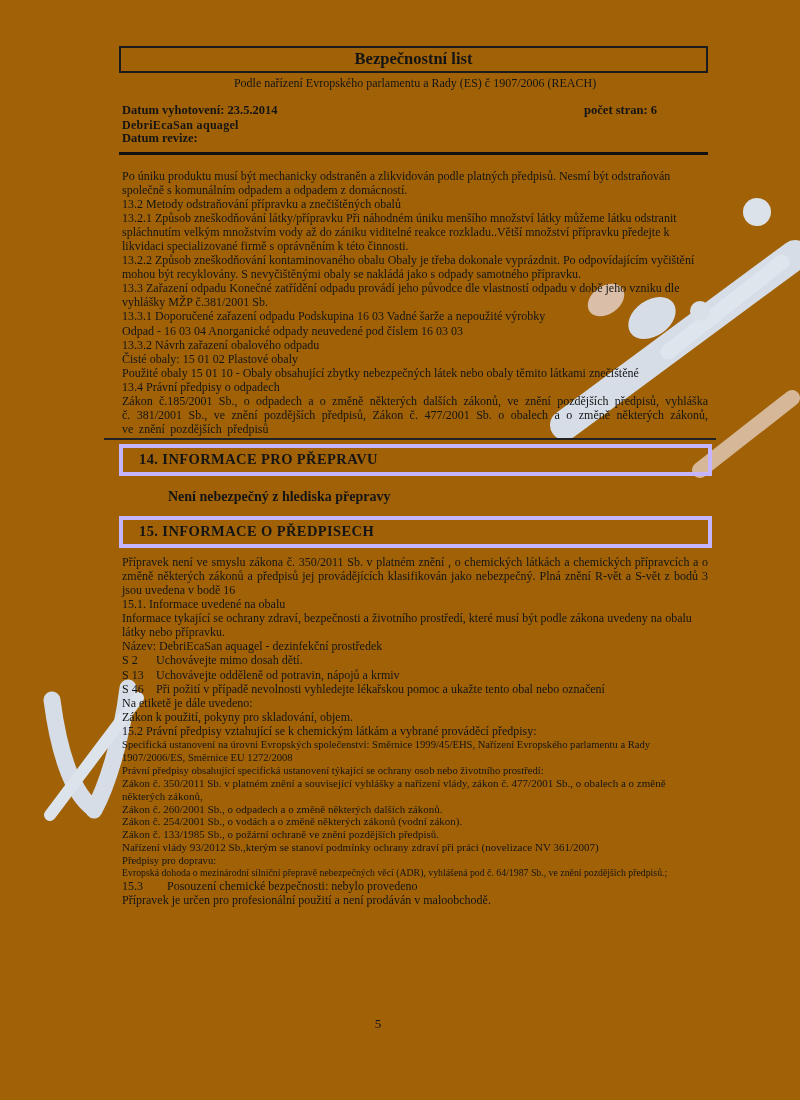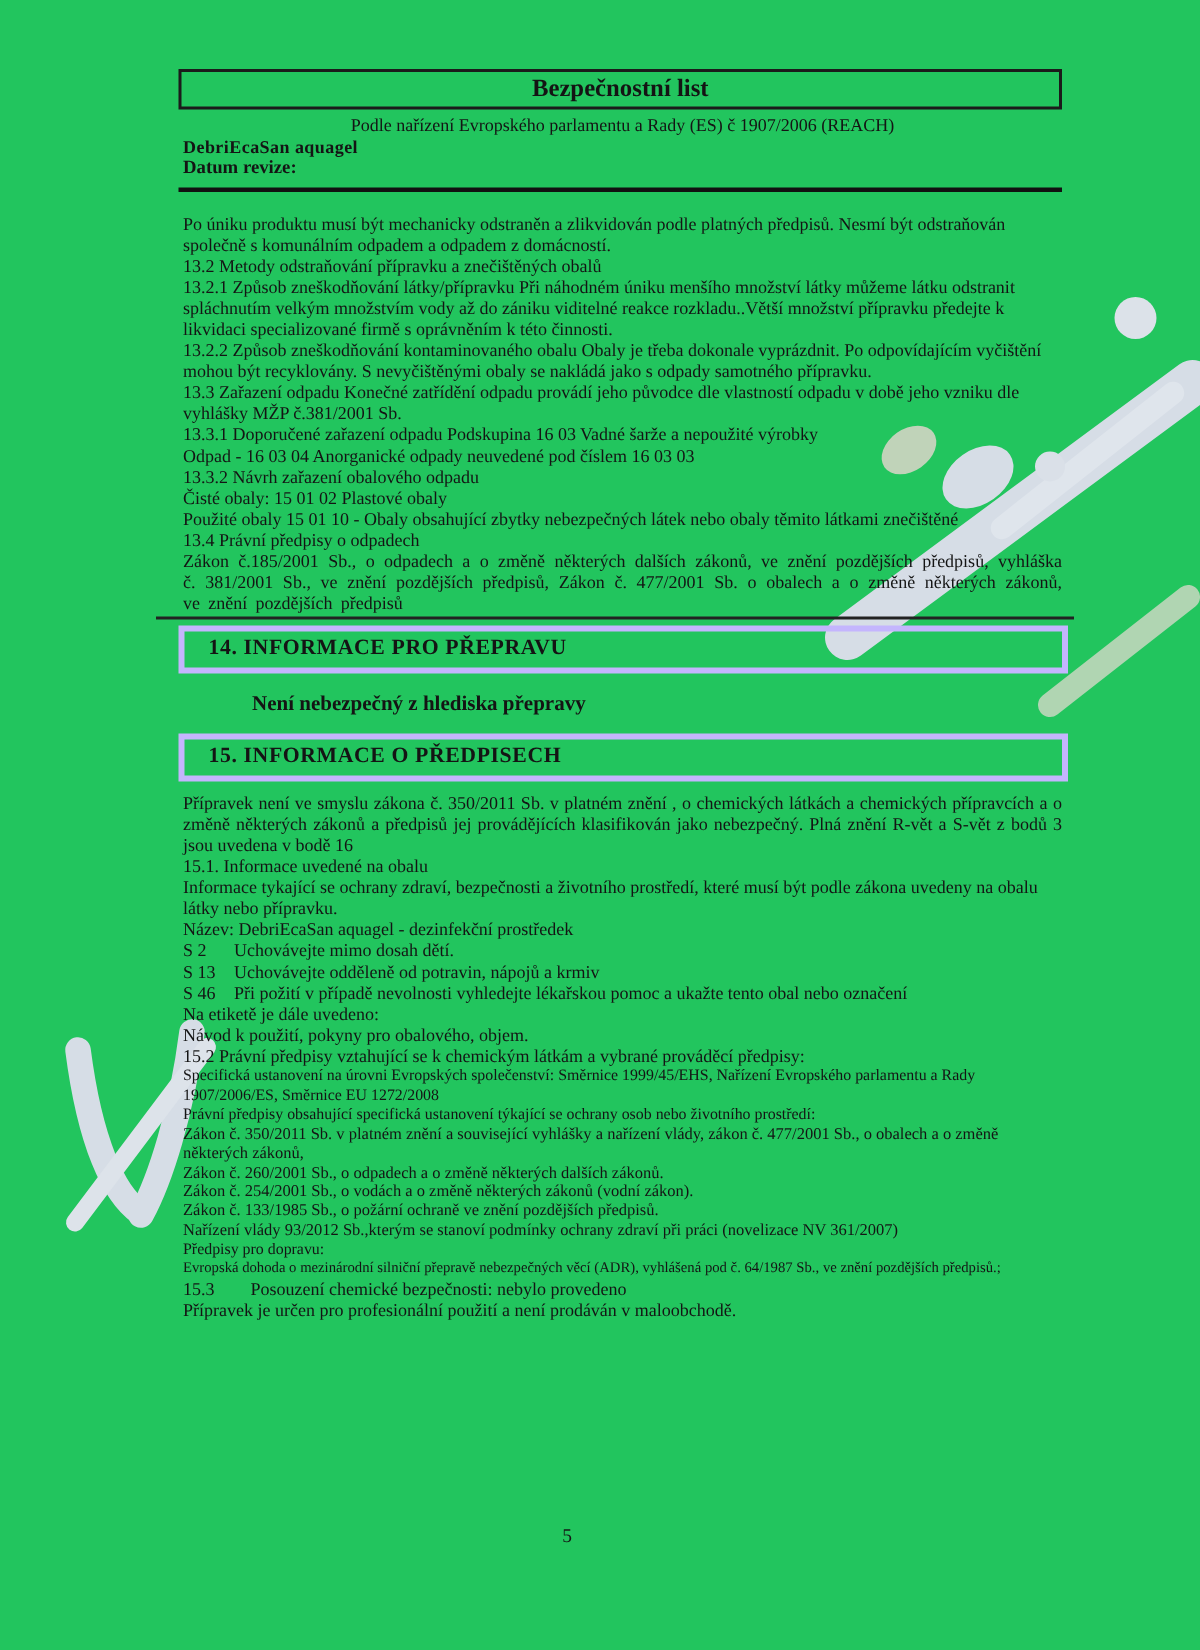--- a/index.html
+++ b/index.html
@@ -1,16 +1,16 @@
 <!DOCTYPE html>
 <html><head>
 <meta charset="utf-8">
 <style>
   html,body{margin:0;padding:0;background:#ffffff;}
-  .page{position:relative;width:800px;height:1100px;background:#22c55e;overflow:hidden;
+  .page{position:relative;width:800px;height:1100px;background:#a16207;overflow:hidden;
         font-family:"Liberation Serif","DejaVu Serif",serif;color:#141414;}
   .wm{position:absolute;left:0;top:0;z-index:0;pointer-events:none;}
   .content{position:absolute;left:122px;top:0;width:586px;z-index:1;}
   .titlebox{margin:46px 0 0 -3px;width:585px;border:2px solid #1b1b1b;text-align:center;
             font-weight:bold;font-size:16.5px;padding:1px 0 2px;}
   .subtitle{text-align:center;font-size:12px;margin-top:3px;}
   .metarow{display:flex;justify-content:space-between;margin-top:12px;font-size:12.5px;
            font-weight:bold;padding-right:51px;}
   .metarow2{position:relative;height:26px;margin-top:5px;font-size:12.5px;font-weight:bold;}
   .rev{position:absolute;left:0;bottom:3px;}
@@ -60,20 +60,24 @@
   </svg>
 
   <div class="content">
 
     <div class="titlebox">
       <span>Bezpečnostní list</span>
     </div>
 
     <div class="subtitle">Podle nařízení Evropského parlamentu a Rady (ES) č 1907/2006 (REACH)</div>
 
+    <div class="metarow">
+      <span>Datum vyhotovení: 23.5.2014</span>
+      <span>počet stran: 6</span>
+    </div>
 
     <div class="metarow2">
       <span class="rev">Datum revize:</span>
       <span class="product">DebriEcaSan aquagel</span>
     </div>
 
     <div class="hrule"></div>
 
     <div class="bodytext">
         <p><span>Po úniku produktu musí být mechanicky odstraněn a zlikvidován podle platných předpisů. Nesmí být odstraňován společně s komunálním odpadem a odpadem z domácností.</span></p>
@@ -104,21 +108,21 @@
 
     <div class="bodytext b15">
         <p class="just"><span>Přípravek není ve smyslu zákona č. 350/2011 Sb. v platném znění , o chemických látkách a chemických přípravcích a o změně některých zákonů a předpisů jej provádějících klasifikován jako nebezpečný. Plná znění R-vět a S-vět z bodů 3 jsou uvedena v bodě 16</span></p>
         <p><span class="b">15.1. Informace uvedené na obalu</span></p>
         <p class="ind"><span>Informace tykající se ochrany zdraví, bezpečnosti a životního prostředí, které musí být podle zákona uvedeny na obalu látky nebo přípravku.</span></p>
         <p class="ind gap"><span>Název:  </span><span class="b">DebriEcaSan aquagel - </span><span> dezinfekční prostředek</span></p>
         <p class="ind gap nw"><span class="b sc">S 2</span><span class="b">Uchovávejte mimo dosah dětí.</span></p>
         <p class="ind nw"><span class="b sc">S 13</span><span class="b">Uchovávejte odděleně od potravin, nápojů a krmiv</span></p>
         <p class="ind nw"><span class="b sc">S 46</span><span class="b">Při požití v případě nevolnosti vyhledejte lékařskou pomoc a ukažte tento obal nebo označení</span></p>
         <p class="gap"><span class="b">Na etiketě je dále uvedeno:</span></p>
-        <p><span>Návod k použití, pokyny pro obalového, objem.</span></p>
+        <p><span>Zákon k použití, pokyny pro skladování, objem.</span></p>
         <p class="gap2"><span class="b">15.2 Právní předpisy vztahující se k chemickým látkám a vybrané prováděcí předpisy:</span></p>
         <p class="ind sm gap1"><span class="b">Specifická ustanovení na úrovni Evropských společenství:</span><span>  Směrnice 1999/45/EHS, Nařízení Evropského parlamentu a Rady 1907/2006/ES, Směrnice EU 1272/2008</span></p>
         <p class="ind sm"><span class="b">Právní předpisy obsahující specifická ustanovení týkající se ochrany osob nebo životního prostředí:</span></p>
         <p class="ind sm2"><span>Zákon č. 350/2011 Sb. v platném znění a související vyhlášky a nařízení vlády, zákon č. 477/2001 Sb., o obalech a o změně některých zákonů,</span></p>
         <p class="ind sm2"><span>Zákon č. 260/2001 Sb., o odpadech a o změně některých dalších  zákonů.</span></p>
         <p class="ind sm2"><span>Zákon č. 254/2001 Sb., o vodách a o změně některých zákonů  (vodní zákon).</span></p>
         <p class="ind sm2"><span>Zákon č. 133/1985 Sb., o požární ochraně ve znění pozdějších  předpisů.</span></p>
         <p class="ind sm2"><span>Nařízení vlády 93/2012 Sb.,kterým se stanoví podmínky ochrany zdraví při práci (novelizace NV 361/2007)</span></p>
         <p class="ind sm"><span class="b">Předpisy pro dopravu:</span></p>
         <p class="ind xs"><span>Evropská dohoda o mezinárodní  silniční přepravě nebezpečných věcí (ADR), vyhlášená pod č. 64/1987 Sb., ve znění pozdějších předpisů.;</span></p>

